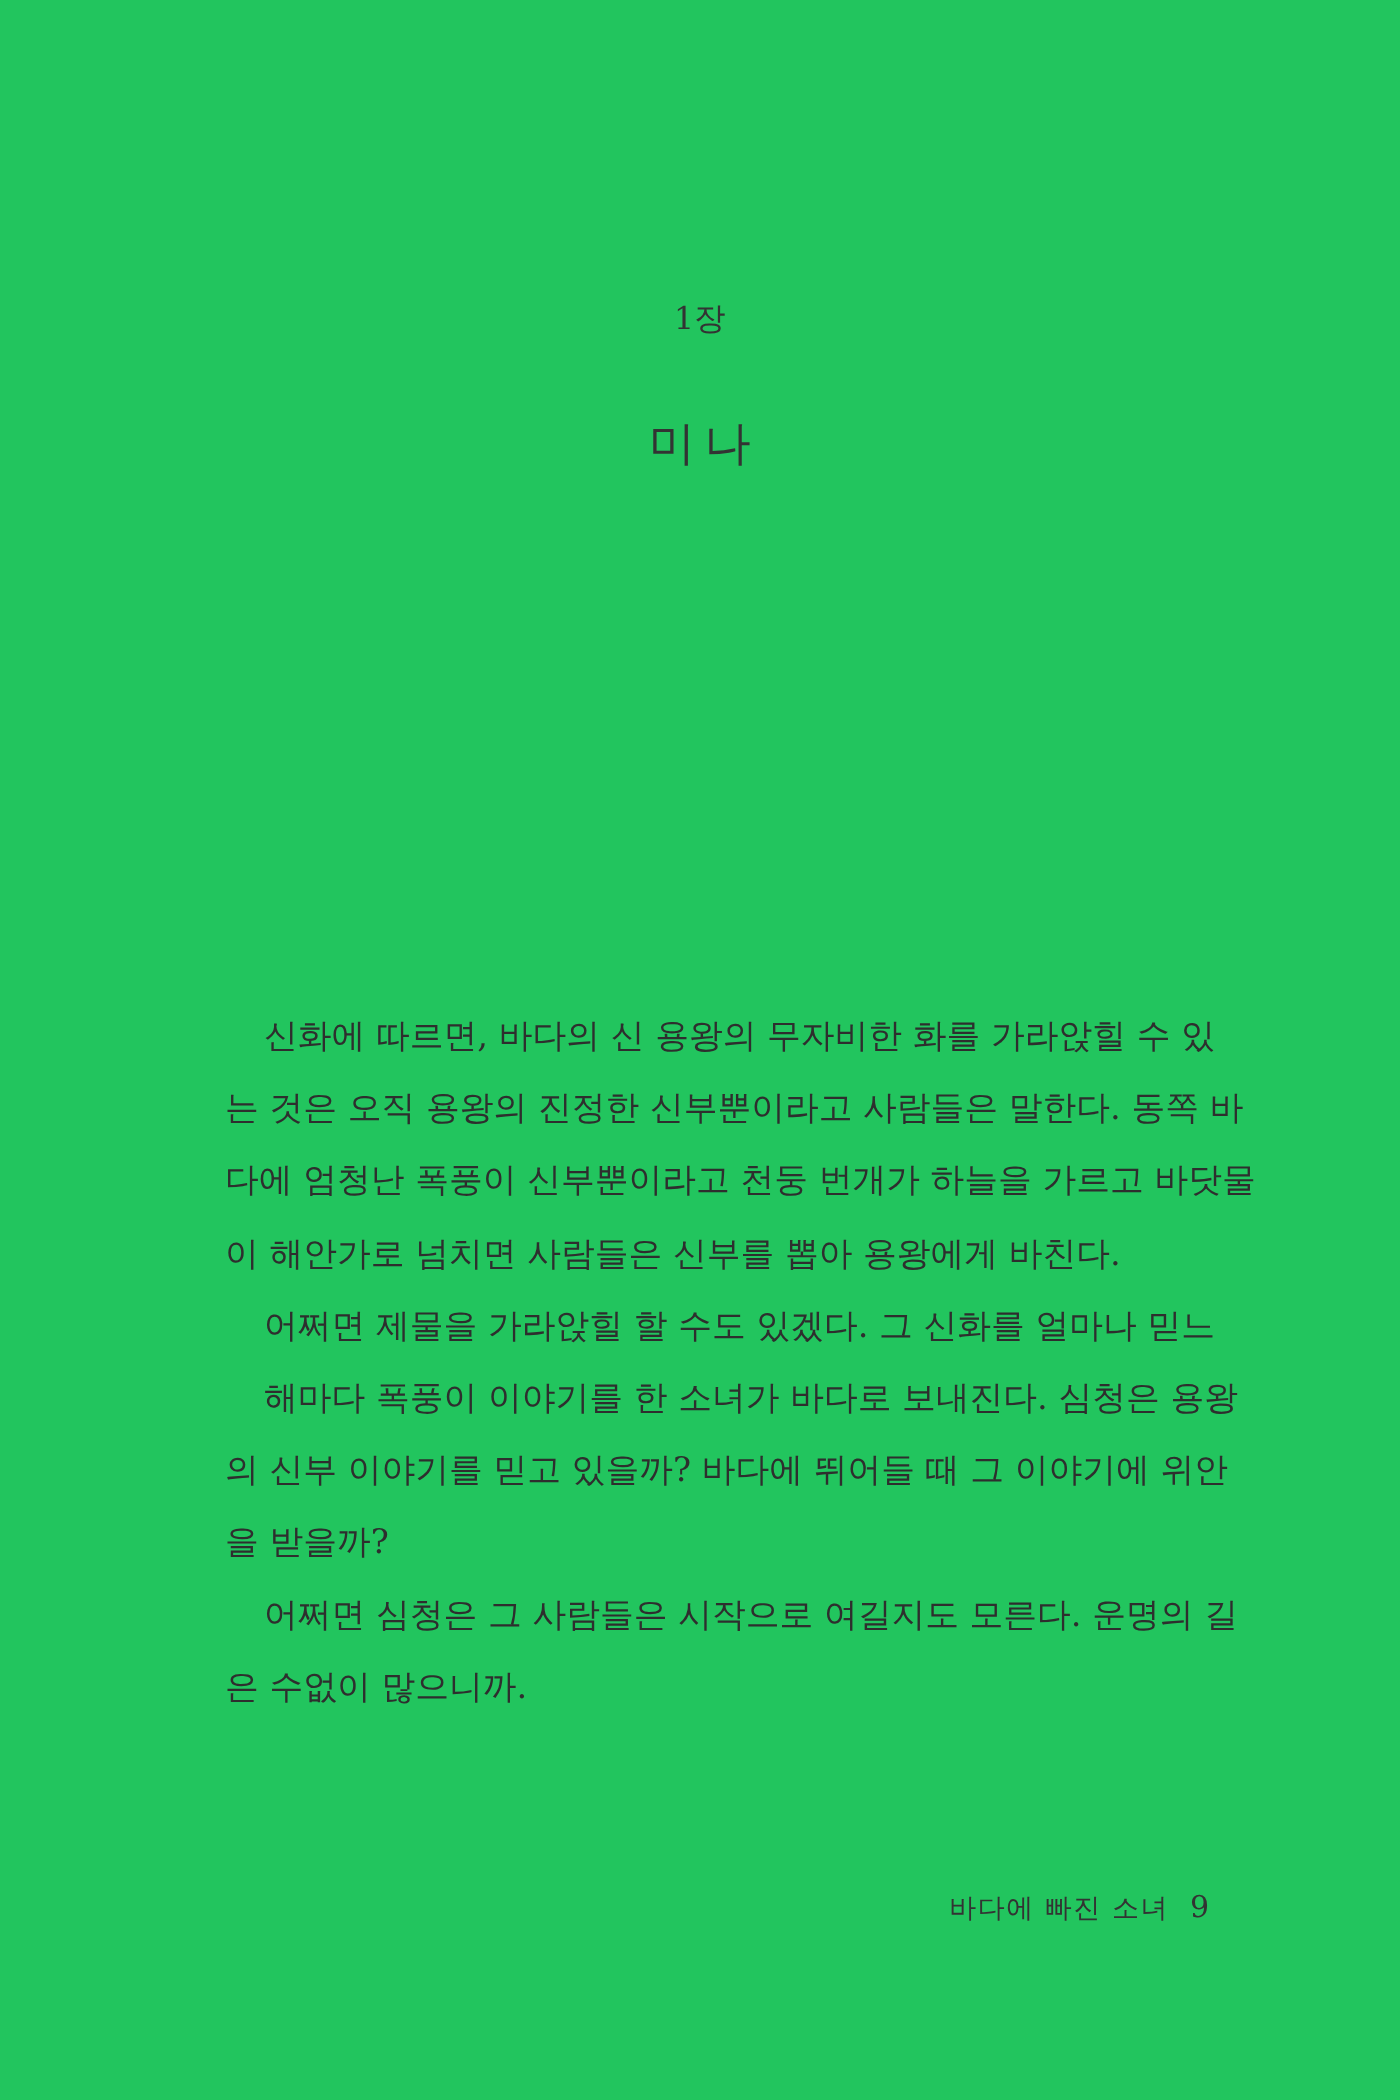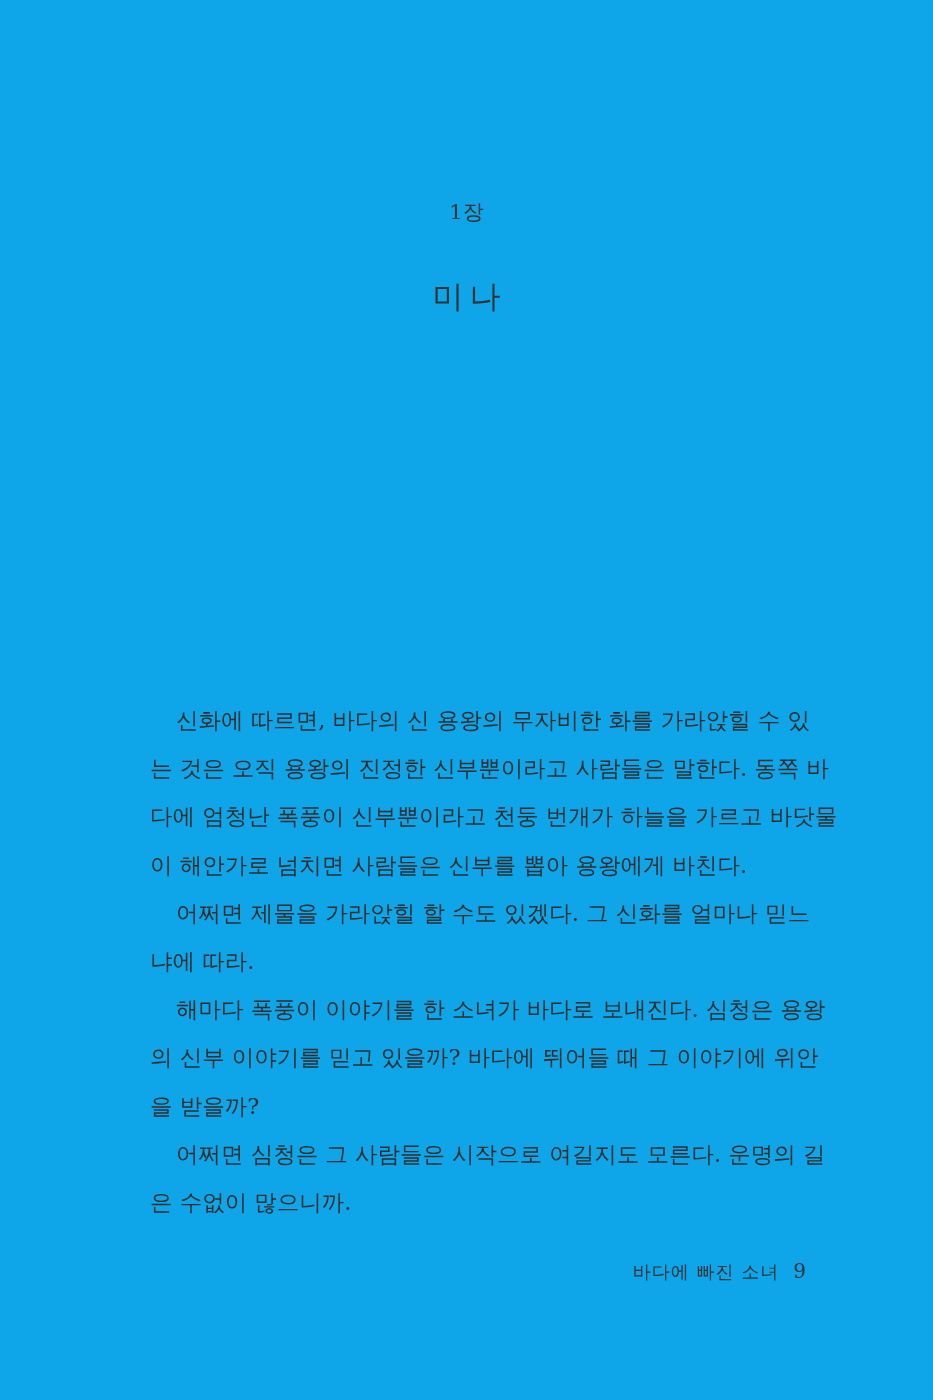--- a/index.html
+++ b/index.html
@@ -13,21 +13,21 @@
       position: relative;
       overflow: hidden;
       font-family: "DejaVu Serif", "Liberation Serif", serif;
       color: #2a2a2a;
     }
     .page {
       position: absolute;
       left: 0; top: 0;
       width: 933px;
       height: 1400px;
-      background: #0ea5e9;
+      background: #22c55e;
     }
     .chapter-number {
       position: absolute;
       top: 198px;
       left: 0;
       width: 933px;
       text-align: center;
       font-size: 21px;
       line-height: 28px;
       color: #333;
@@ -42,21 +42,21 @@
       line-height: 44px;
       color: #333;
       letter-spacing: 6px;
       padding-left: 6px;
       box-sizing: border-box;
       margin-top: 36px;
     }
     .body-text {
       position: absolute;
       left: 150px;
-      top: 702px;
+      top: 673px;
       width: 660px;
     }
     .line {
       height: 48.2px;
       line-height: 36px;
       font-size: 22.5px;
       white-space: nowrap;
       text-align: justify;
       text-align-last: justify;
       color: #2e2e2e;
@@ -94,21 +94,20 @@
   <div class="chapter-title">미나</div>
 
   <div class="body-text">
 
     <div class="line indent">신화에 따르면, 바다의 신 용왕의 무자비한 화를 가라앉힐 수 있</div>
     <div class="line">는 것은 오직 용왕의 진정한 신부뿐이라고 사람들은 말한다. 동쪽 바</div>
     <div class="line">다에 엄청난 폭풍이 신부뿐이라고 천둥 번개가 하늘을 가르고 바닷물</div>
     <div class="line last">이 해안가로 넘치면 사람들은 신부를 뽑아 용왕에게 바친다.</div>
 
     <div class="line indent">어쩌면 제물을 가라앉힐 할 수도 있겠다. 그 신화를 얼마나 믿느</div>
-    <div class="line last">냐에 따라.</div>
 
     <div class="line indent">해마다 폭풍이 이야기를 한 소녀가 바다로 보내진다. 심청은 용왕</div>
     <div class="line">의 신부 이야기를 믿고 있을까? 바다에 뛰어들 때 그 이야기에 위안</div>
     <div class="line last">을 받을까?</div>
 
     <div class="line indent">어쩌면 심청은 그 사람들은 시작으로 여길지도 모른다. 운명의 길</div>
     <div class="line last">은 수없이 많으니까.</div>
   </div>
 
   <div class="running-footer">

